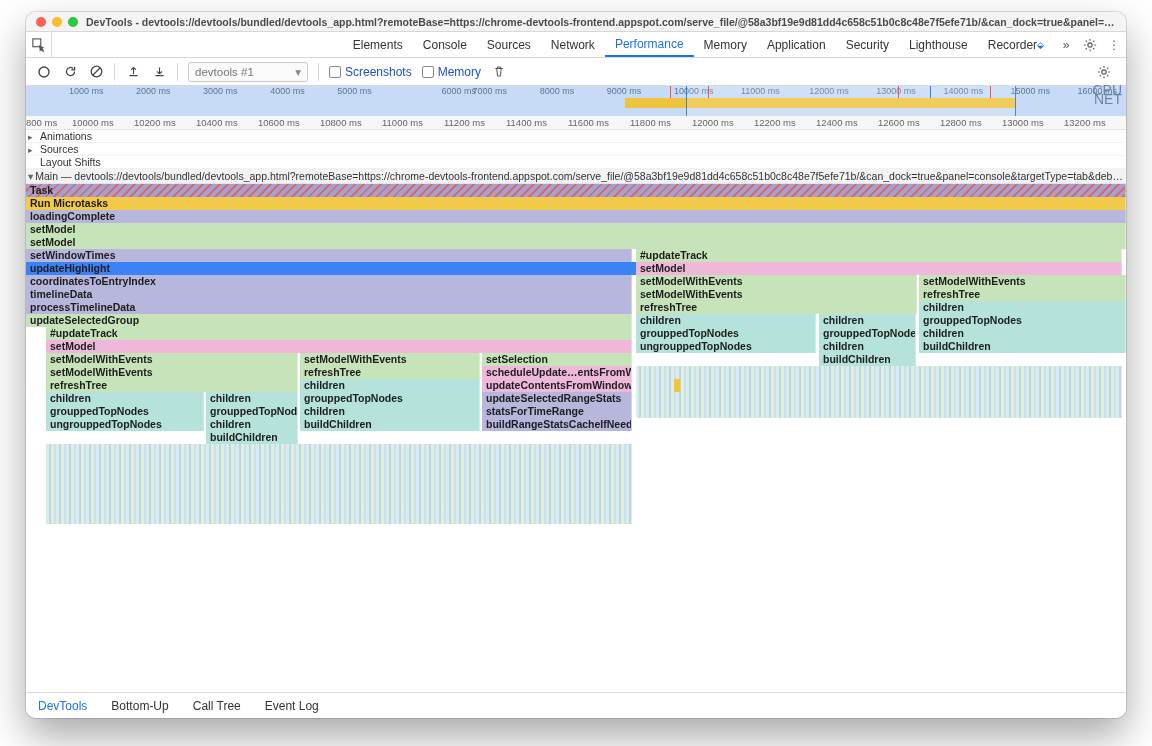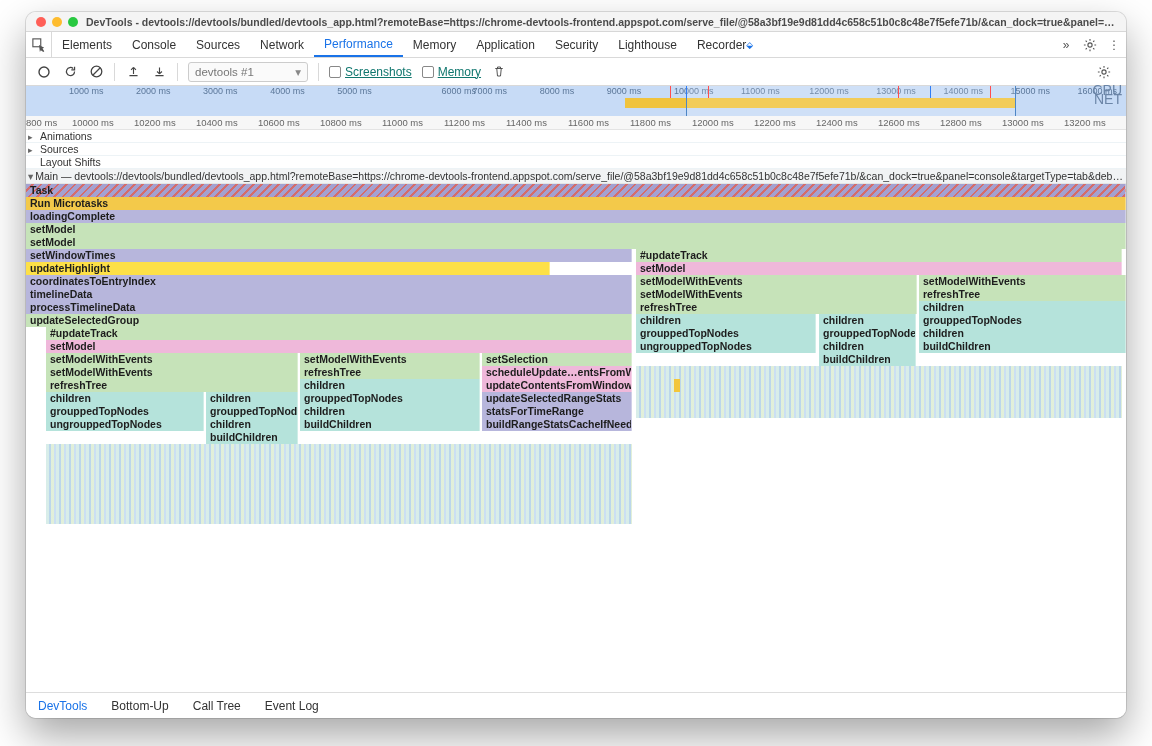--- a/index.html
+++ b/index.html
@@ -38,40 +38,40 @@
   }
 
   .tabs {
     height: 26px; border-bottom:1px solid #d9d9d9; display:flex;
     align-items:stretch; font-size:12px; color:#333; flex-shrink:0;
   }
   .inspect-icon {
     width:26px; display:flex; align-items:center; justify-content:center;
     border-right:1px solid #d9d9d9; color:#555;
   }
-  .tabs-list { display:flex; align-items:stretch; flex:1;}
+  .tabs-list { display:flex; align-items:stretch; flex:1;justify-content:flex-end;}
   .tab { padding:0 10px; display:flex; align-items:center; cursor:pointer;}
   .tab.active { color:#1a73e8; border-bottom:2px solid #1a73e8; font-weight:500;}
   .overflow-icon, .gear-icon, .menu-icon {
     width:24px; display:flex; align-items:center; justify-content:center; color:#555;
   }
 
   .toolbar {
     height:28px; border-bottom:1px solid #d9d9d9;
     display:flex; align-items:center; gap:10px; padding:0 10px; flex-shrink:0;
     color:#444;
   }
   .tool-icon { width:16px; height:16px; display:flex;align-items:center;justify-content:center; cursor:pointer;}
   .tool-sep { width:1px; height:18px; background:#d9d9d9; }
   .rec-dropdown {
     font-size:11.5px; color:#777; width:120px; height:20px;
     border:1px solid #ccc; border-radius:3px; background:#fafafa;
     display:flex; align-items:center; padding:0 6px; justify-content:space-between;
   }
-  .chk { display:flex; align-items:center; gap:4px; font-size:12px; color:#0f766e;text-decoration:underline;}
+  .chk { display:flex; align-items:center; gap:4px; font-size:12px; color:#1d4ed8;}
   .chkbox { width:12px; height:12px; border:1px solid #888; border-radius:2px;}
   .trash {font-size:13px;color:#555;}
   .toolbar .spacer{flex:1;}
 
   .overview {
     height:30px;
     background: linear-gradient(#c7dbf6, #c7dbf6);
     position:relative;
     flex-shrink:0;
     font-size:9px; color:#4d6b91;
@@ -319,21 +319,21 @@
   </div>
 
   <div class="flame" id="flame">
       <div class="bar" style="left: 0px; width: 1100px; top: 0px; background: repeating-linear-gradient(135deg, rgb(163, 161, 209) 0px, rgb(163, 161, 209) 4px, rgb(212, 108, 108) 4px, rgb(212, 108, 108) 6px);">Task</div>
       <div class="bar" style="left: 0px; width: 1100px; top: 13px; background: rgb(243, 201, 74);">Run Microtasks</div>
       <div class="bar" style="left: 0px; width: 1100px; top: 26px; background: rgb(183, 182, 220);">loadingComplete</div>
       <div class="bar" style="left: 0px; width: 1100px; top: 39px; background: rgb(198, 227, 185);">setModel</div>
       <div class="bar" style="left: 0px; width: 1100px; top: 52px; background: rgb(198, 227, 185);">setModel</div>
       <div class="bar" style="left: 0px; width: 606px; top: 65px; background: rgb(183, 182, 220);">setWindowTimes</div>
       <div class="bar" style="left: 610px; width: 486px; top: 65px; background: rgb(198, 227, 185);">#updateTrack</div>
-      <div class="bar" style="left: 0px; width: 524px; top: 78px; background: #fde047;">updateHighlight</div>
+      <div class="bar" style="left: 0px; width: 627px; top: 78px; background: #3b82f6;">updateHighlight</div>
       <div class="bar" style="left: 610px; width: 486px; top: 78px; background: rgb(239, 184, 218);">setModel</div>
       <div class="bar" style="left: 0px; width: 606px; top: 91px; background: rgb(183, 182, 220);">coordinatesToEntryIndex</div>
       <div class="bar" style="left: 610px; width: 281px; top: 91px; background: rgb(198, 227, 185);">setModelWithEvents</div>
       <div class="bar" style="left: 893px; width: 207px; top: 91px; background: rgb(198, 227, 185);">setModelWithEvents</div>
       <div class="bar" style="left: 0px; width: 606px; top: 104px; background: rgb(183, 182, 220);">timelineData</div>
       <div class="bar" style="left: 610px; width: 281px; top: 104px; background: rgb(198, 227, 185);">setModelWithEvents</div>
       <div class="bar" style="left: 893px; width: 207px; top: 104px; background: rgb(198, 227, 185);">refreshTree</div>
       <div class="bar" style="left: 0px; width: 606px; top: 117px; background: rgb(183, 182, 220);">processTimelineData</div>
       <div class="bar" style="left: 610px; width: 281px; top: 117px; background: rgb(198, 227, 185);">refreshTree</div>
       <div class="bar" style="left: 893px; width: 207px; top: 117px; background: rgb(181, 227, 219);">children</div>

